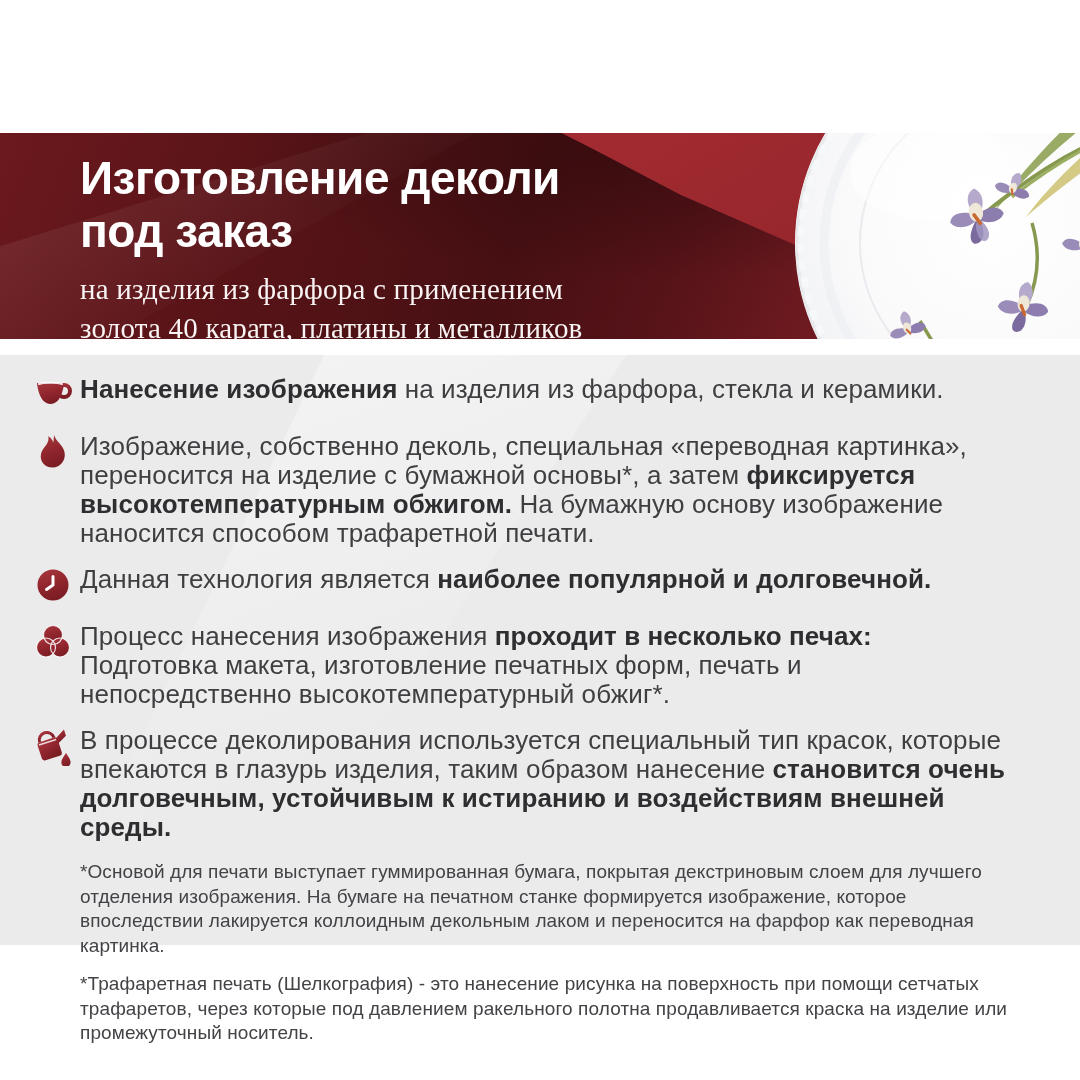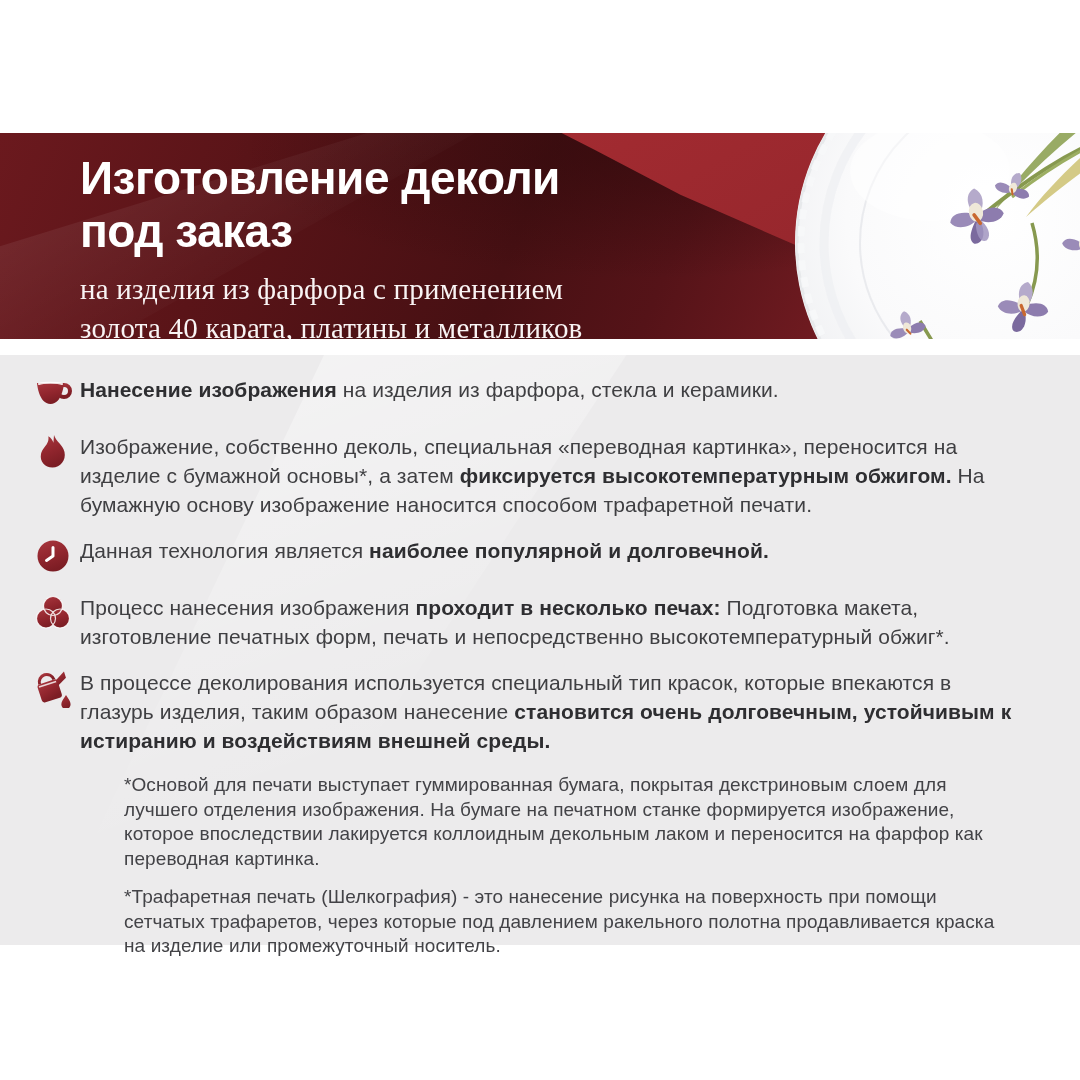--- a/index.html
+++ b/index.html
@@ -26,24 +26,24 @@
   
   .content { position:absolute; left:0; top:355px; width:1080px; height:590px;
              background:#ecebec; padding:20px 60px 0 33px; }
   .content::before { content:""; position:absolute; inset:0; pointer-events:none;
              background:linear-gradient(160deg, rgba(255,255,255,.5) 0%, rgba(255,255,255,0) 55%);
              clip-path:polygon(30% 0, 58% 0, 22% 100%, 4% 100%); }
   .bullets { list-style:none; display:flex; flex-direction:column; gap:17px; position:relative; }
   .bullet { display:flex; align-items:flex-start; }
   .bullet-icon { flex:0 0 44px; width:44px; height:40px; margin-right:3px; display:flex; align-items:flex-start; }
   .bullet-icon svg { display:block; }
-  .bullet-text { font-size:21px; line-height:29px; color:#3f3f42; max-width:935px; letter-spacing:0.1px; }
+  .bullet-text { font-size:26px; line-height:29px; color:#3f3f42; max-width:935px; letter-spacing:0.1px; }
   .bullet-text .b { font-weight:700; color:#2e2e31; }
   .footnotes { margin-top:18px; padding-left:47px; display:flex; flex-direction:column; gap:14px; position:relative; }
-  .footnote { font-size:19px; line-height:24.5px; color:#434347; max-width:965px; letter-spacing:0.1px;margin-left:44px; }
+  .footnote { font-size:19px; line-height:24.5px; color:#434347; max-width:965px; letter-spacing:0.1px; }
 </style>
 </head>
 <body>
 
 <svg width="0" height="0" style="position:absolute" aria-hidden="true">
   <defs>
     <linearGradient id="icongrad" x1="0" y1="0" x2="0.35" y2="1">
       <stop offset="0" stop-color="#a8373e"></stop>
       <stop offset="0.55" stop-color="#92262e"></stop>
       <stop offset="1" stop-color="#7c1d24"></stop>

